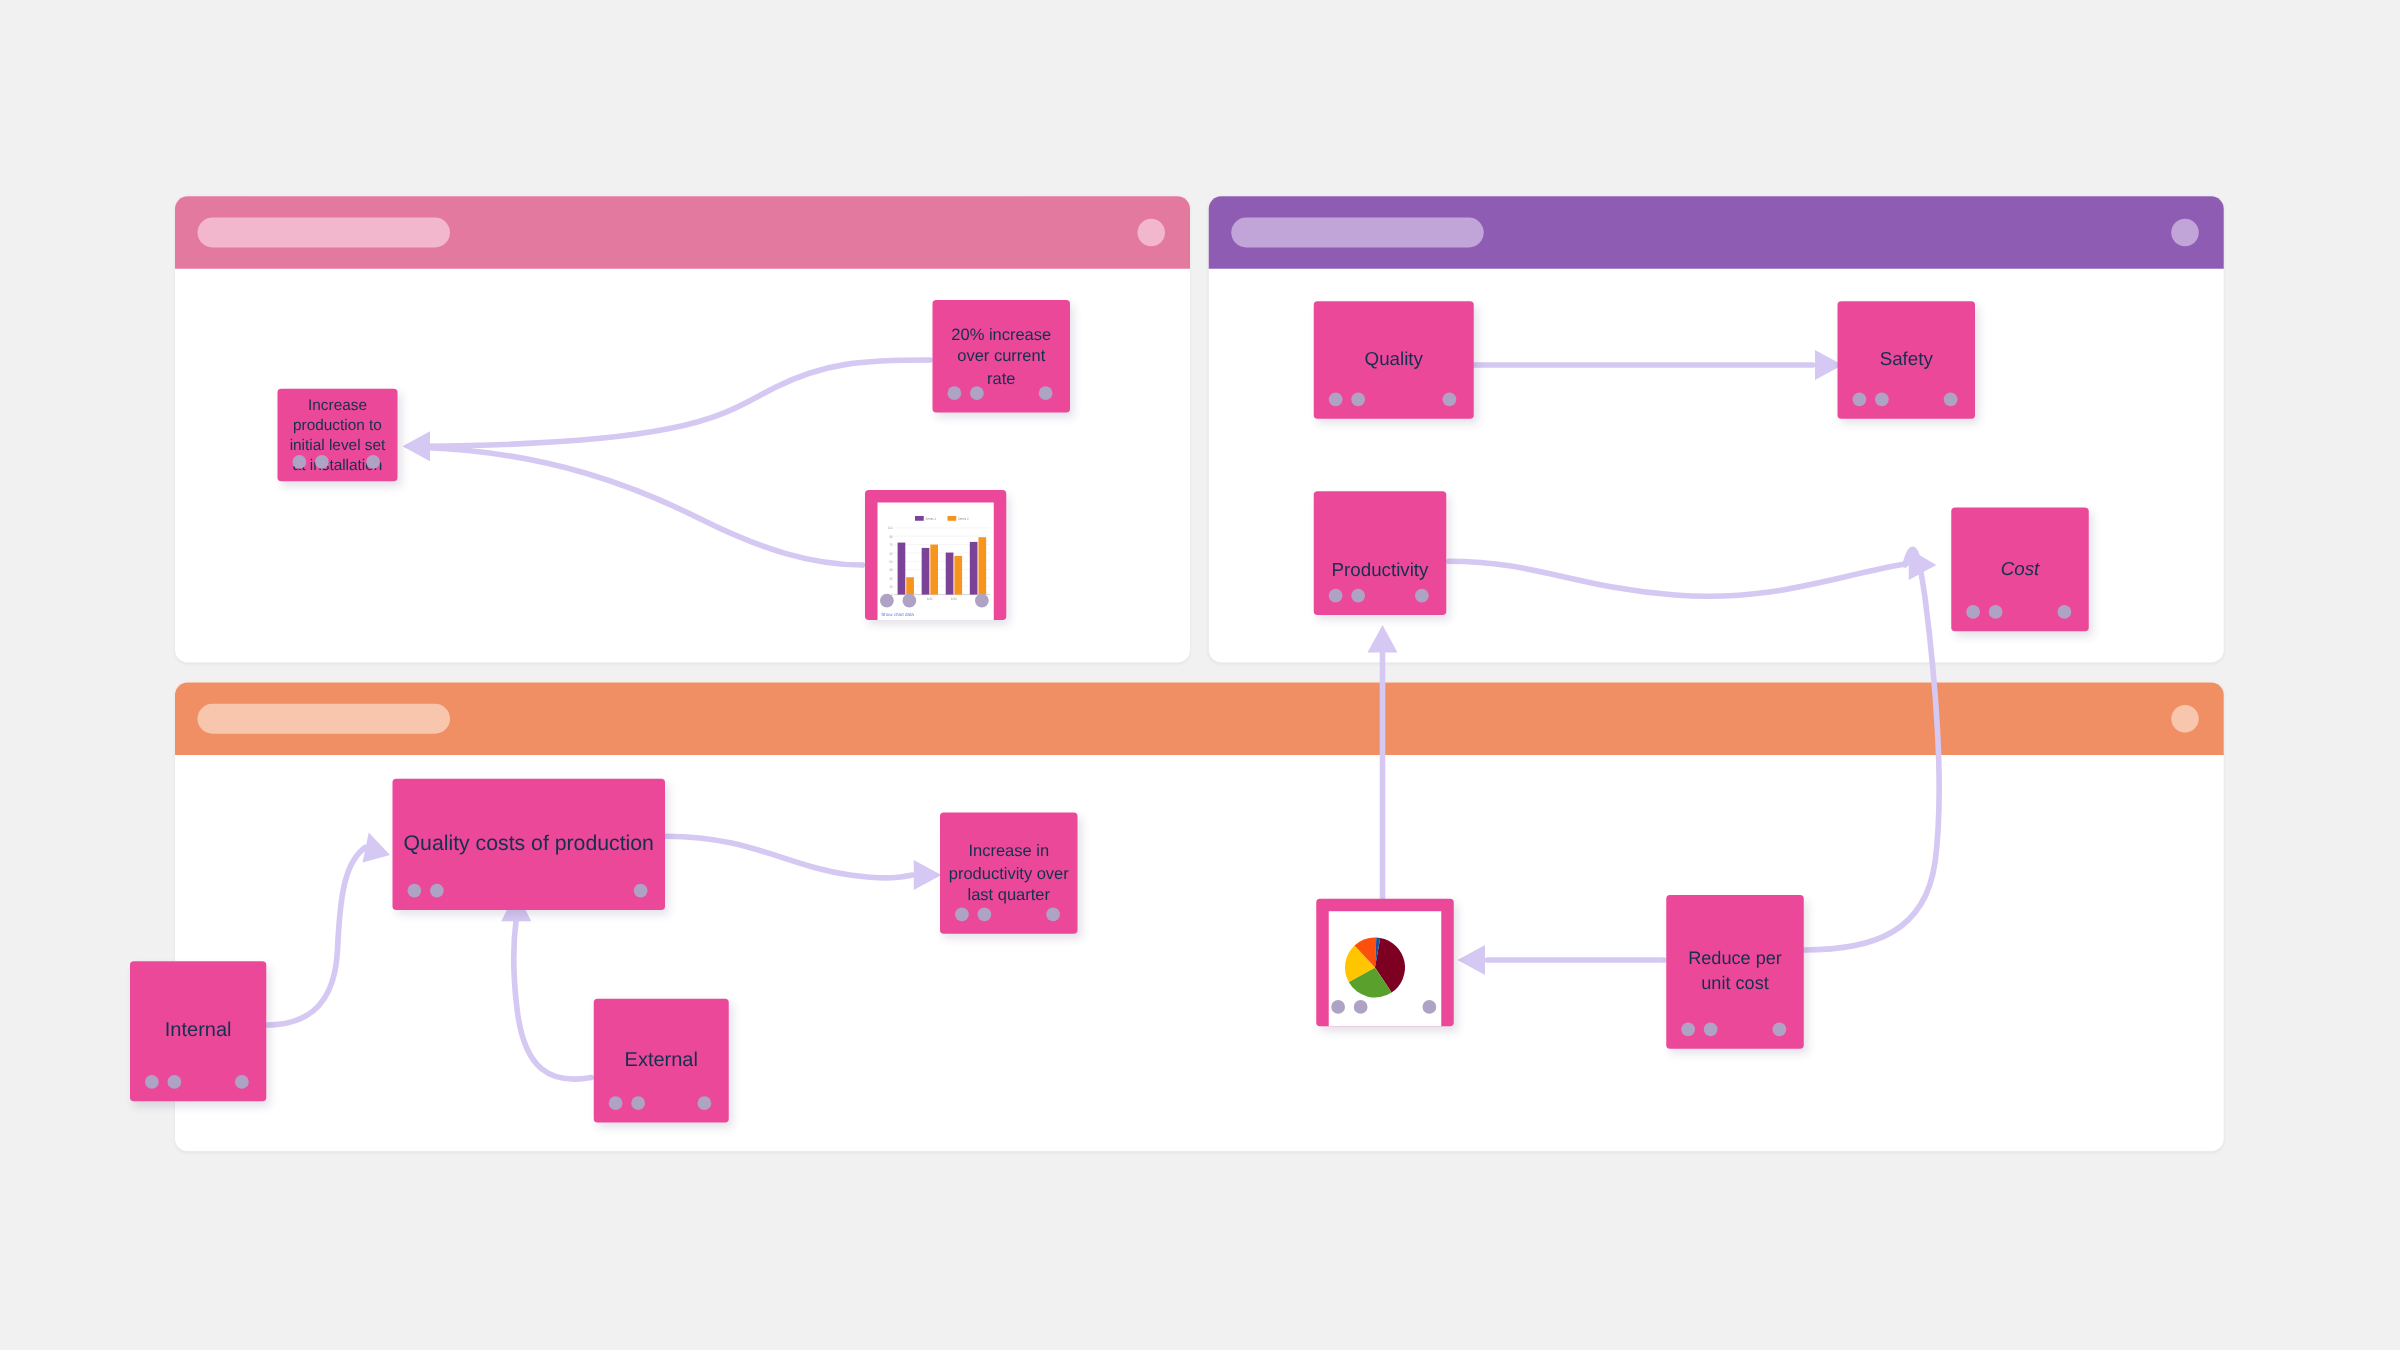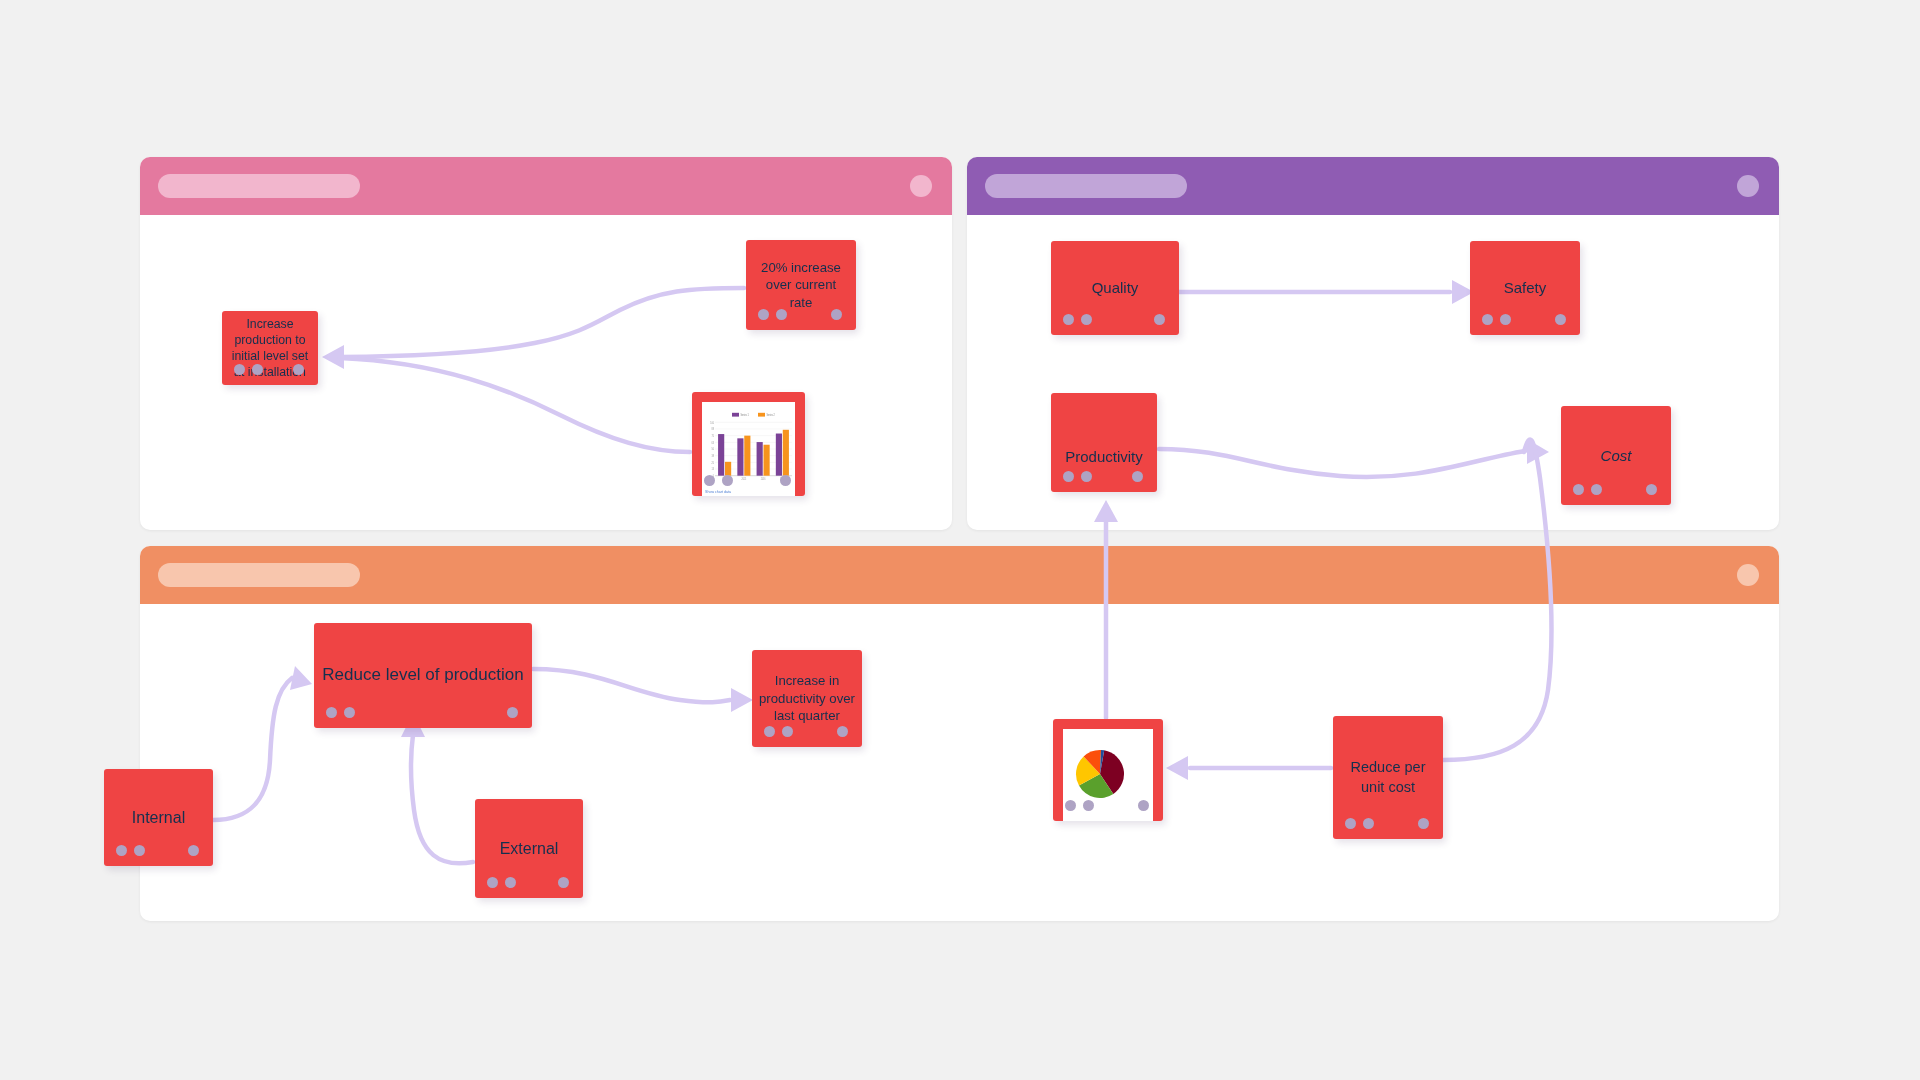--- a/index.html
+++ b/index.html
@@ -58,21 +58,21 @@
     width: 1920px; height: 1080px;
     pointer-events: none;
     z-index: 5;
   }
   .wire { fill: none; stroke: #d5c8f2; stroke-width: 4.5; stroke-linecap: round; }
   .wirehead { fill: #d5c8f2; }
 
   
   .node {
     position: absolute;
-    background: #ef4444;
+    background: #ec4899;
     border-radius: 3px;
     box-shadow: 3px 4px 7px rgba(60,40,90,0.13);
     z-index: 20;
     display: flex;
     align-items: center;
     justify-content: center;
   }
   .node-label {
     color: #14304f;
     text-align: center;
@@ -109,21 +109,21 @@
 
   #n-cost         { left: 1561px; top: 406px; width: 110px; height: 99px; }
   #n-cost .node-label { font-size: 15px; font-style: italic; }
 
   #n-reduce-costs { left: 314px; top: 623px; width: 218px; height: 105px; }
   #n-reduce-costs .node-label { font-size: 17px; }
 
   #n-increase-in-prod { left: 752px; top: 650px; width: 110px; height: 97px; }
   #n-increase-in-prod .node-label { font-size: 13.2px; }
 
-  #n-internal     { left: 104px; top: 769px; width: 109px; height: 97px; }
+  #n-internal     { left: 104px; top: 769px; width: 109px; height: 112px; }
   #n-internal .node-label { font-size: 16px; }
 
   #n-external     { left: 475px; top: 799px; width: 108px; height: 99px; }
   #n-external .node-label { font-size: 16px; }
 
   #n-piechart     { left: 1053px; top: 719px; width: 110px; height: 102px; }
   #n-piechart .chart-canvas { height: 70px; }
 
   #n-reduce-unit  { left: 1333px; top: 716px; width: 110px; height: 123px; }
   #n-reduce-unit .node-label { font-size: 14.5px; }
@@ -297,21 +297,21 @@
   <div class="node" id="n-cost">
     <div class="node-label">Cost</div>
     <div class="dots">
       <div class="dot"></div>
       <div class="dot"></div>
     </div>
     <div class="dot-right"></div>
   </div>
 
   <div class="node" id="n-reduce-costs">
-    <div class="node-label">Reduce level of production</div>
+    <div class="node-label">Quality costs of production</div>
     <div class="dots">
       <div class="dot"></div>
       <div class="dot"></div>
     </div>
     <div class="dot-right"></div>
   </div>
 
   <div class="node" id="n-increase-in-prod">
     <div class="node-label">Increase in productivity over last quarter</div>
     <div class="dots">

